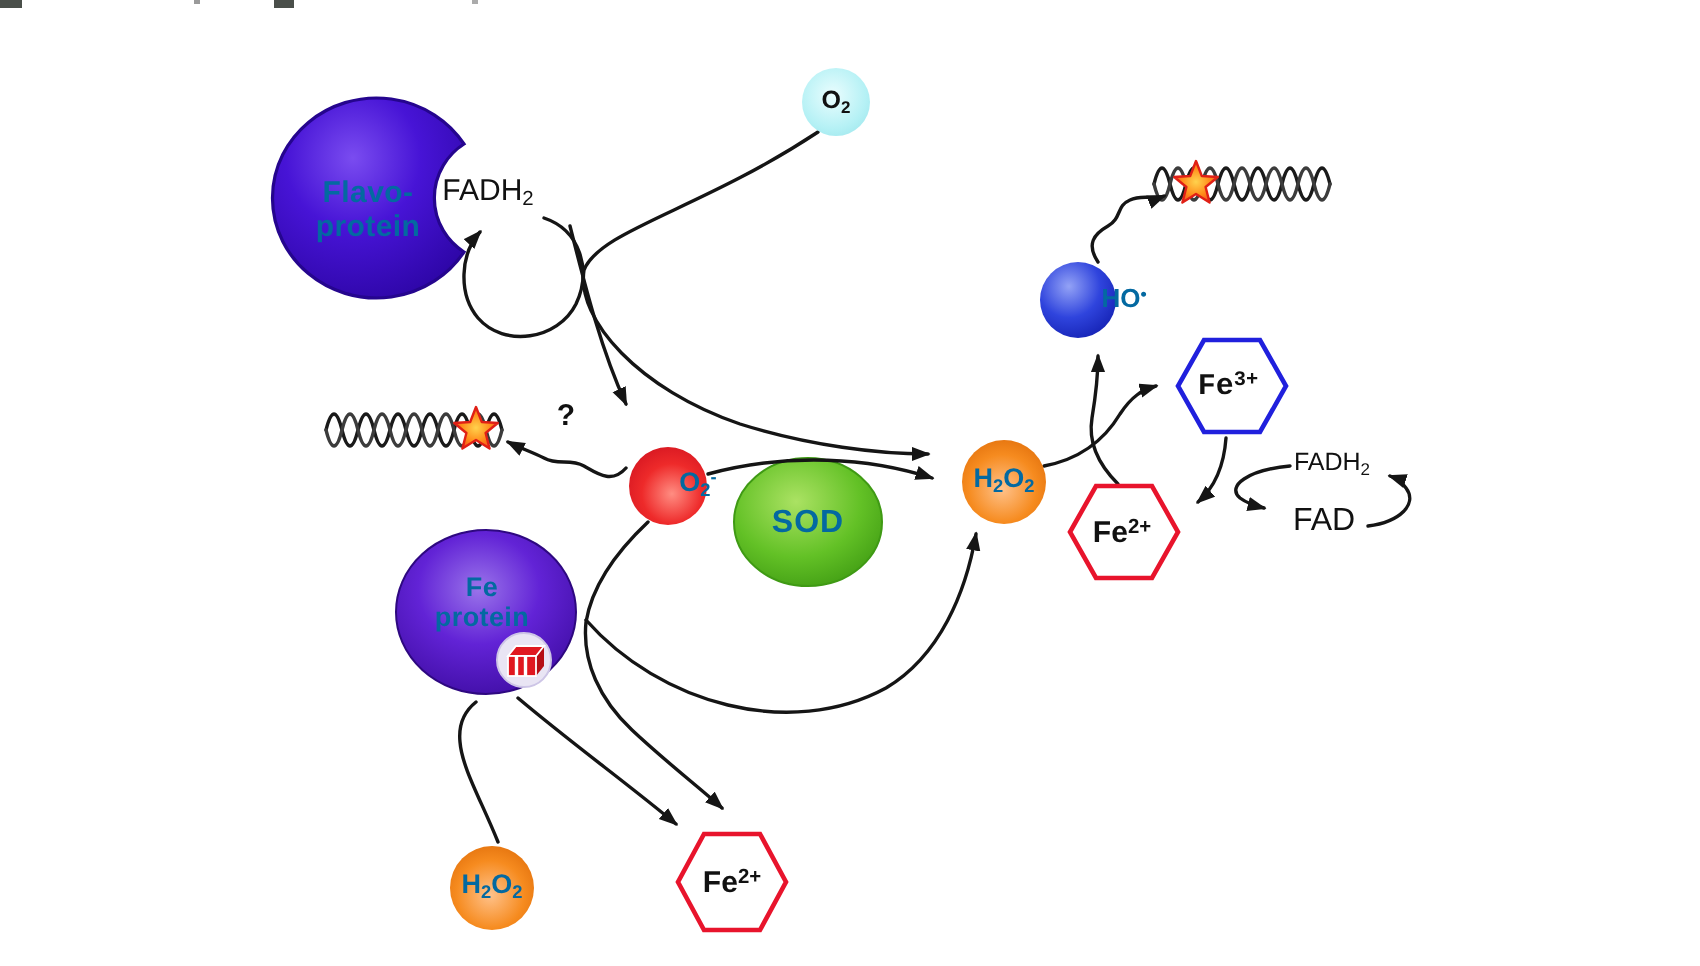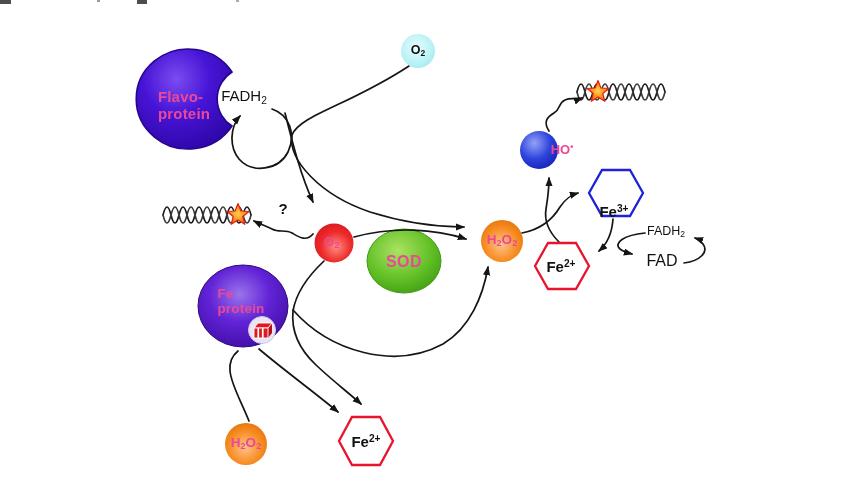--- a/index.html
+++ b/index.html
@@ -3,24 +3,24 @@
 <meta charset="utf-8">
 <style>
   html,body{margin:0;padding:0;background:#ffffff;}
   #stage{
     position:relative;width:850px;height:483px;background:#ffffff;overflow:hidden;
     font-family:"Liberation Sans", sans-serif;
   }
   #diagram-svg{position:absolute;left:0;top:0;}
   .lbl{
     position:absolute;transform:translate(-50%,-50%);
-    white-space:nowrap;color:#111;line-height:1.12;
+    white-space:nowrap;color:#111;text-align:center;line-height:1.12;
     font-family:"Liberation Sans", sans-serif;
   }
-  .lbl.white{color:#ec4899;}
+  .lbl.white{color:#0369a1;}
   .lbl.bold{font-weight:bold;}
   sub{font-size:0.68em;vertical-align:-0.28em;}
   sup{font-size:0.68em;vertical-align:0.45em;}
   .frag{position:absolute;top:0;}
   .protein-label{letter-spacing:.2px;}
 </style>
 </head>
 <body>
 
 <div id="stage">
@@ -159,37 +159,37 @@
   </div>
 
   <div class="lbl" style="left:244px;top:97px;font-size:15px;transform:translate(-50%,-50%);">
     <span>FADH</span><sub>2</sub>
   </div>
 
   <div class="lbl bold" style="left:418px;top:51px;font-size:12.5px;">
     <span>O</span><sub>2</sub>
   </div>
 
-  <div class="lbl white bold" style="left:333px;top:242px;font-size:13.5px;">
+  <div class="lbl white bold" style="left:349px;top:242px;font-size:13.5px;">
     <span>O</span><sub>2</sub><sup>-</sup>
   </div>
 
   <div class="lbl white bold" style="left:404px;top:262px;font-size:16px;letter-spacing:.5px;">
     <span>SOD</span>
   </div>
 
   <div class="lbl white bold" style="left:502px;top:240px;font-size:13.5px;">
     <span>H</span><sub>2</sub><span>O</span><sub>2</sub>
   </div>
 
   <div class="lbl white bold" style="left:538px;top:150px;font-size:13px;padding-left:48px;">
     <span>HO</span><sup>•</sup>
   </div>
 
-  <div class="lbl bold" style="left:614px;top:212px;font-size:15px;">
+  <div class="lbl bold" style="left:614px;top:194px;font-size:15px;font-family:Liberation Mono, monospace;">
     <span>Fe</span><sup>3+</sup>
   </div>
 
   <div class="lbl bold" style="left:561px;top:267px;font-size:15px;">
     <span>Fe</span><sup>2+</sup>
   </div>
 
   <div class="lbl white bold protein-label" style="left:241px;top:301px;font-size:13.5px;">
     <span>Fe</span><br>
     <span>protein</span>

